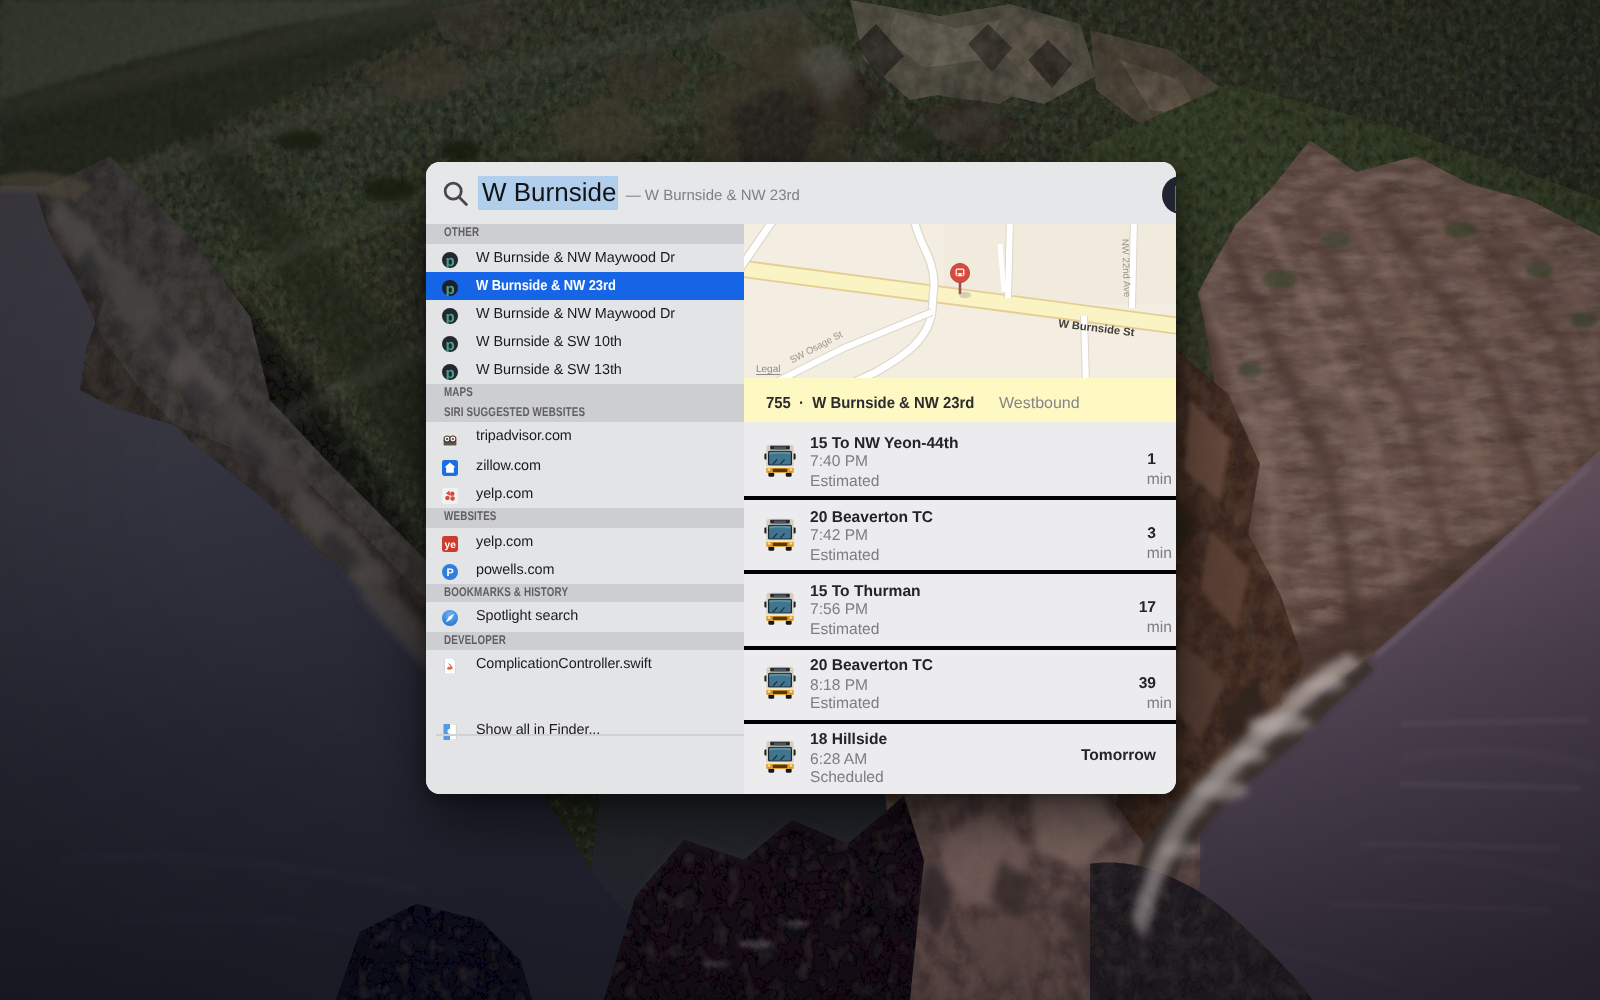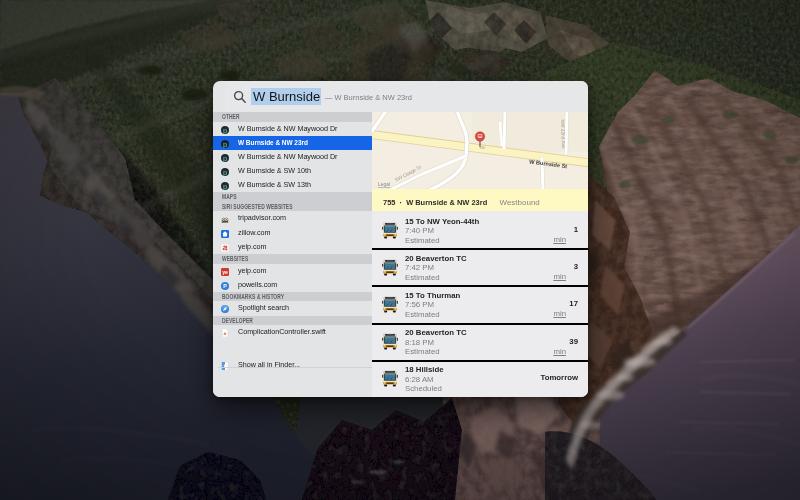--- a/index.html
+++ b/index.html
@@ -1,19 +1,19 @@
 <!DOCTYPE html>
 <html><head>
 <meta charset="utf-8">
 <style>
 html,body{margin:0;padding:0;}
 #stage{position:relative;width:800px;height:500px;overflow:hidden;font-family:"Liberation Sans",sans-serif;background:#2b2d33;}
 #bg{position:absolute;left:0;top:0;}
 #panel{position:absolute;left:213px;top:81px;width:375px;height:316px;border-radius:7px;overflow:hidden;background:#e4e5e7;box-shadow:0 14px 30px rgba(0,0,0,.55),0 2px 8px rgba(0,0,0,.35);}
-#searchbar{position:absolute;left:0;top:0;width:399px;height:31px;background:#e6e7e9;margin-left:12px;}
+#searchbar{position:absolute;left:0;top:0;width:399px;height:31px;background:#e6e7e9;}
 #mag{position:absolute;left:8px;top:9px;}
 #query{position:absolute;left:26px;top:7.2px;font-size:13px;color:#131315;white-space:nowrap;}
 #query .sel{background:#b1cfec;padding:0.5px 1px 1.5px 2px;}
 #hint{color:#7f7f84;font-size:7.5px;}
 #appicon{position:absolute;right:12px;top:6.5px;width:19px;height:19px;border-radius:50%;background:#1f2430;}
 #appicon .p{position:absolute;left:5.4px;top:-0.5px;font-size:17px;font-weight:bold;color:#459578;font-family:"Liberation Sans",sans-serif;}
 #appicon .dot{position:absolute;left:7.8px;top:2.2px;width:3px;height:3px;border-radius:45%;background:#cd5a3c;}
 #left{position:absolute;left:0;top:31px;width:159px;height:285px;background:#e3e4e6;}
 .band{height:9.5px;background:#cdced1;color:#5e5e63;font-size:6.3px;font-weight:bold;line-height:10.2px;padding-left:9.4px;white-space:nowrap;}
 .band span{display:inline-block;transform:scaleX(.78);transform-origin:0 55%;letter-spacing:.1px;}
@@ -28,21 +28,21 @@
 #maparea{position:absolute;left:0;top:0;width:216px;height:77px;overflow:hidden;}
 #routehead{position:absolute;left:0;top:77px;width:216px;height:22px;background:#fef9c3;line-height:22px;white-space:nowrap;}
 #routehead .b{display:inline-block;font-size:8px;font-weight:bold;color:#2c2c2e;margin-left:11px;transform:scaleX(.93);transform-origin:0 50%;}
 #routehead .w{font-size:8px;color:#85858a;}
 .trow{position:absolute;left:0;width:216px;height:37.2px;border-bottom:2px solid #000000;}
 .trow .bus{position:absolute;left:10px;top:10.5px;}
 .trow .t1{position:absolute;left:33px;top:5.5px;font-size:7.8px;font-weight:bold;color:#242426;white-space:nowrap;}
 .trow .t2{position:absolute;left:33px;top:15px;font-size:7.8px;color:#7d7d82;}
 .trow .t3{position:absolute;left:33px;top:24.5px;font-size:7.8px;color:#7d7d82;}
 .trow .v1{position:absolute;right:10px;top:14px;font-size:7.8px;font-weight:bold;color:#242426;}
-.trow .v2{position:absolute;right:22px;top:24px;font-size:7.8px;color:#7d7d82;text-decoration:underline;}
+.trow .v2{position:absolute;right:2px;top:24px;font-size:7.8px;color:#7d7d82;}
 </style>
 </head>
 <body>
 <div id="stage">
 <svg id="bg" width="800" height="500" viewBox="0 0 800 500">
 <defs>
 <linearGradient id="gbase" x1="0" y1="0" x2="0" y2="1">
           <stop offset="0" stop-color="#2f352a"></stop>
           <stop offset=".55" stop-color="#292c2b"></stop>
           <stop offset="1" stop-color="#20212b"></stop>

